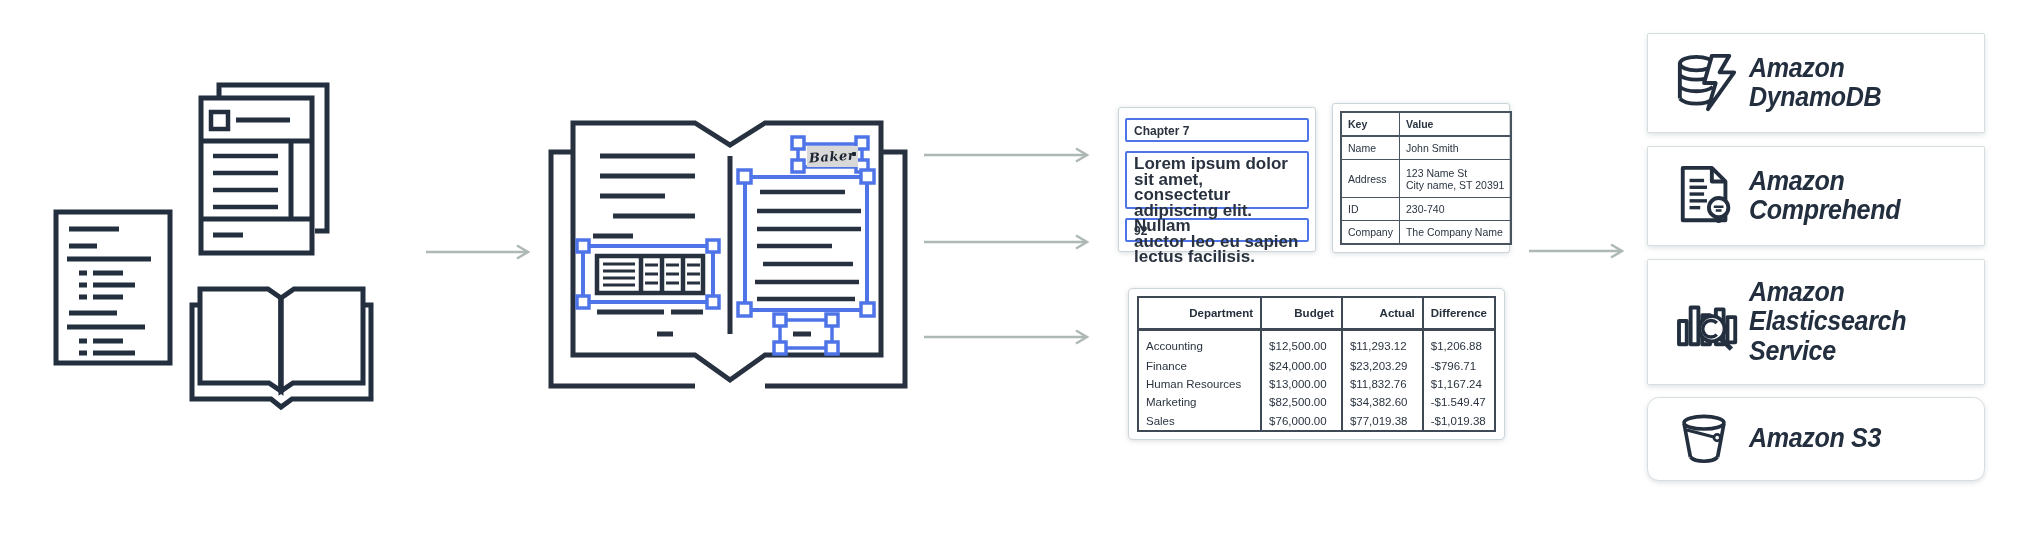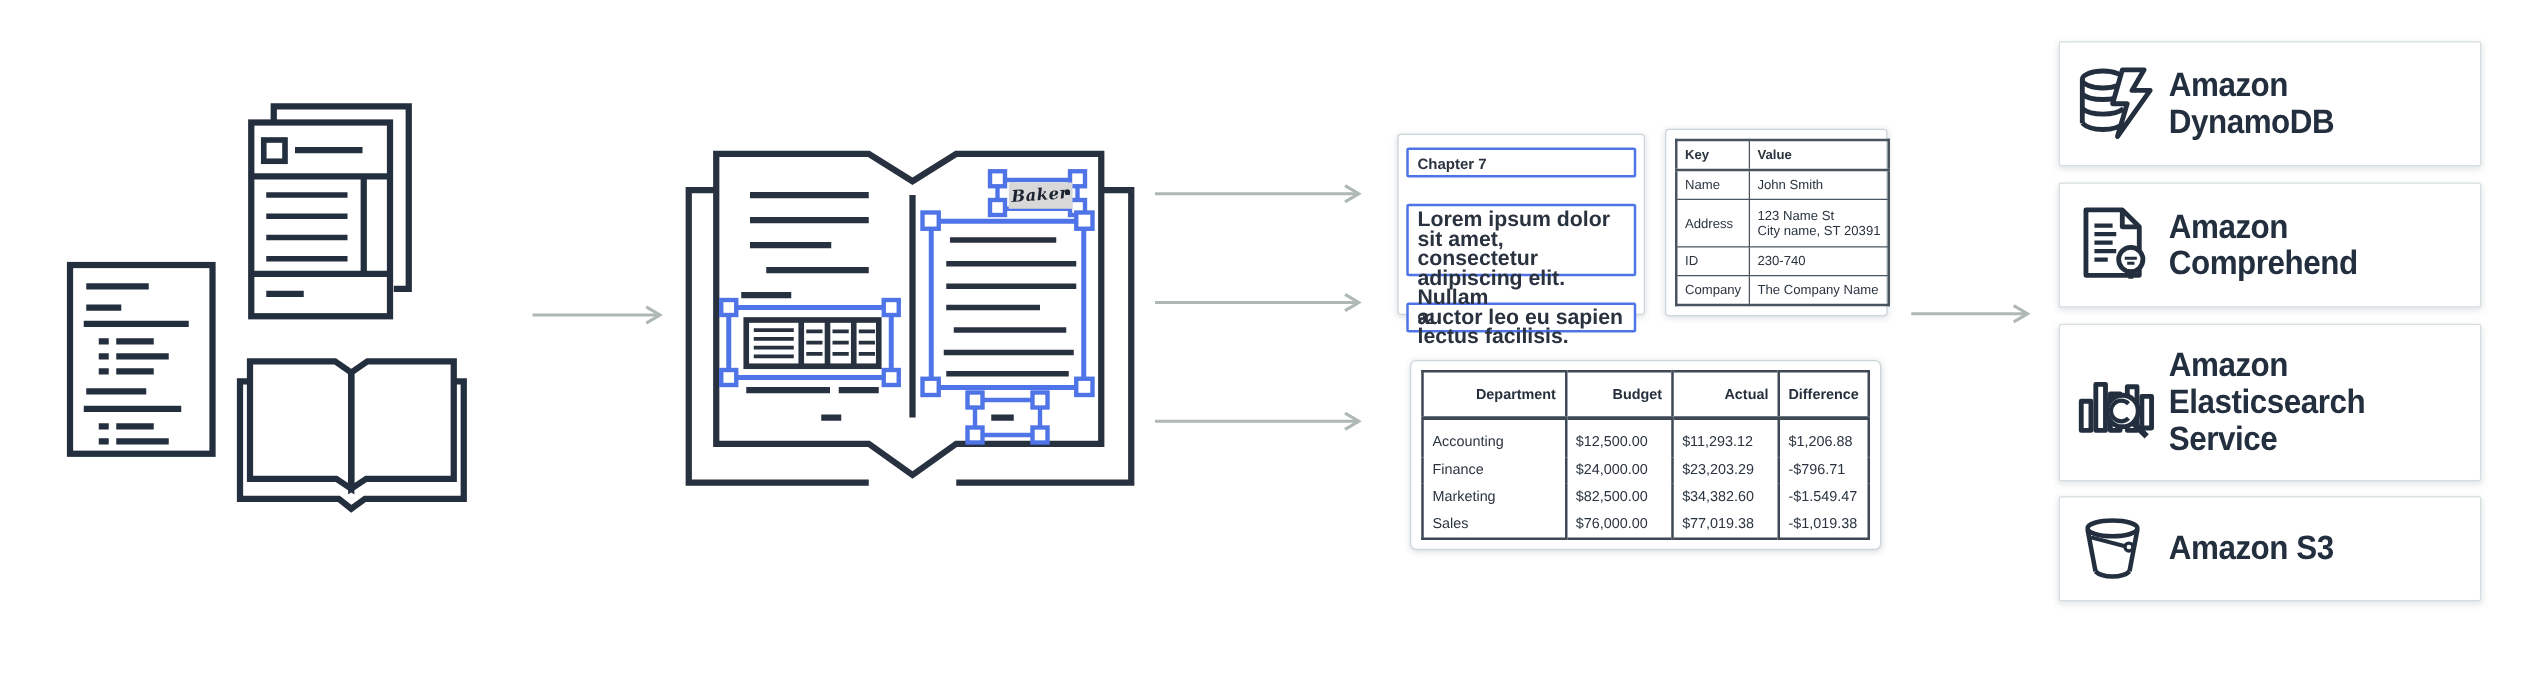--- a/index.html
+++ b/index.html
@@ -9,21 +9,21 @@
   
   .panel{position:absolute;background:#fff;border:1.5px solid #ccd5d9;border-radius:3px;
          box-shadow:0 1px 5px rgba(130,140,150,.30);box-sizing:border-box;}
 
   
   .arrow{position:absolute;height:16px;}
 
   
   .text-panel{left:1118px;top:107px;width:198px;height:145px;padding:10px 6px 6px 6px;}
   .blue-box{border:2px solid #4f74e8;border-radius:2px;background:#fff;color:#29323e;
-            padding:3px 7px;box-sizing:border-box;margin-bottom:21px;}
+            padding:3px 7px;box-sizing:border-box;margin-bottom:9px;}
   .blue-box.single{height:24px;font-size:12px;font-weight:bold;line-height:17px;white-space:nowrap;}
   .blue-box.multi{height:58px;font-size:17px;font-weight:bold;line-height:15.5px;}
   .blue-box.last{margin-bottom:0;height:24px;}
 
   
   .kv-panel{left:1332px;top:103px;width:178px;height:150px;padding:7px;}
   table{border-collapse:collapse;}
   .kv-table{width:100%;height:100%;border:2px solid #49545f;padding-left:24px;}
   .kv-table th,.kv-table td{border:1.5px solid #49545f;font-size:10.5px;padding:3px 6px;
       text-align:left;vertical-align:middle;color:#2a3440;white-space:nowrap;}
@@ -36,21 +36,21 @@
   .dept-table th{border-bottom:3px solid #3e4955;font-size:11.5px;text-align:right;
       padding:6px 7px;color:#26303c;white-space:nowrap;}
   .dept-table td{font-size:11.5px;padding:1.5px 7px;color:#2a3440;white-space:nowrap;}
   .dept-table th+th,.dept-table td+td{border-left:2px solid #3e4955;}
   .dept-table tr.first td{padding-top:7px;}
   .col-dept{width:132px;}.col-num{width:80px;margin-left:32px;}
 
   
   .card{position:absolute;left:1647px;width:338px;background:#fff;border:1px solid #d6dee1;
         border-radius:2px;box-shadow:0 2px 5px rgba(140,150,158,.28);
-        display:flex;align-items:center;box-sizing:border-box;padding-left:13px;}
+        display:flex;align-items:center;box-sizing:border-box;padding-left:27px;font-style:italic;}
   .card-icon{width:74px;flex:0 0 74px;display:flex;align-items:center;justify-content:flex-start;}
   .card-label{font-weight:bold;font-size:27px;line-height:1.08;color:#232f3e;
         letter-spacing:-0.4px;transform:scaleX(.93);transform-origin:left center;white-space:nowrap;}
 
   
   .hand-chip{position:absolute;left:807px;top:146px;width:51px;height:21px;background:#d8d8d8;
         display:flex;align-items:center;justify-content:center;overflow:visible;}
   .hand-text{font-family:"DejaVu Serif",serif;font-style:italic;font-weight:bold;font-size:13px;
         color:#1b2430;transform:rotate(-4deg);letter-spacing:0.5px;}
   .hand-dot{position:absolute;right:2px;top:6px;width:4px;height:4px;background:#1b2430;border-radius:1px;}
@@ -266,20 +266,26 @@
         <td>Accounting</td>
         <td>$12,500.00</td>
         <td>$11,293.12</td>
         <td>$1,206.88</td>
       </tr>
       <tr>
         <td>Finance</td>
         <td>$24,000.00</td>
         <td>$23,203.29</td>
         <td>-$796.71</td>
+      </tr>
+      <tr>
+        <td>Human Resources</td>
+        <td>$13,000.00</td>
+        <td>$11,832.76</td>
+        <td>$1,167.24</td>
       </tr>
       <tr>
         <td>Marketing</td>
         <td>$82,500.00</td>
         <td>$34,382.60</td>
         <td>-$1.549.47</td>
       </tr>
       <tr>
         <td>Sales</td>
         <td>$76,000.00</td>
@@ -350,21 +356,21 @@
         <path d="M47,50 L58,61" stroke-width="5"></path>
       </svg>
     </div>
     <div class="card-label">
       <div>Amazon</div>
       <div>Elasticsearch</div>
       <div>Service</div>
     </div>
   </div>
 
-  <div class="card" style="top:397px;height:84px;">
+  <div class="card" style="top:397px;height:84px;border-radius:12px;">
     <div class="card-icon">
       <svg width="58" height="58" viewBox="0 0 64 64" fill="none" stroke="#232f3e" stroke-width="4" stroke-linejoin="round">
         <path d="M10,14 A22,7 0 1 1 54,14 A22,7 0 1 1 10,14"></path>
         <path d="M10,15 L17,52"></path>
         <path d="M54,15 L47,52"></path>
         <path d="M17,52 C23,58 41,58 47,52"></path>
         <path d="M13,22 L44,30" stroke-width="3.5"></path>
         <circle cx="46.5" cy="30.5" r="3.5" stroke-width="3"></circle>
       </svg>
     </div>

